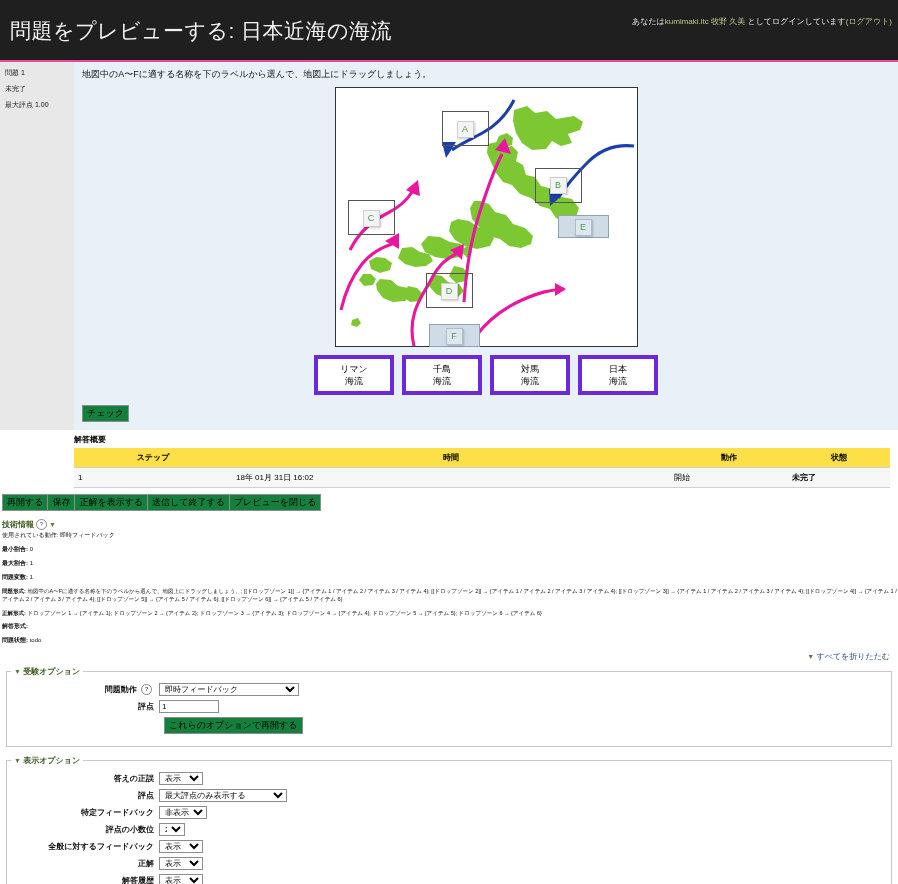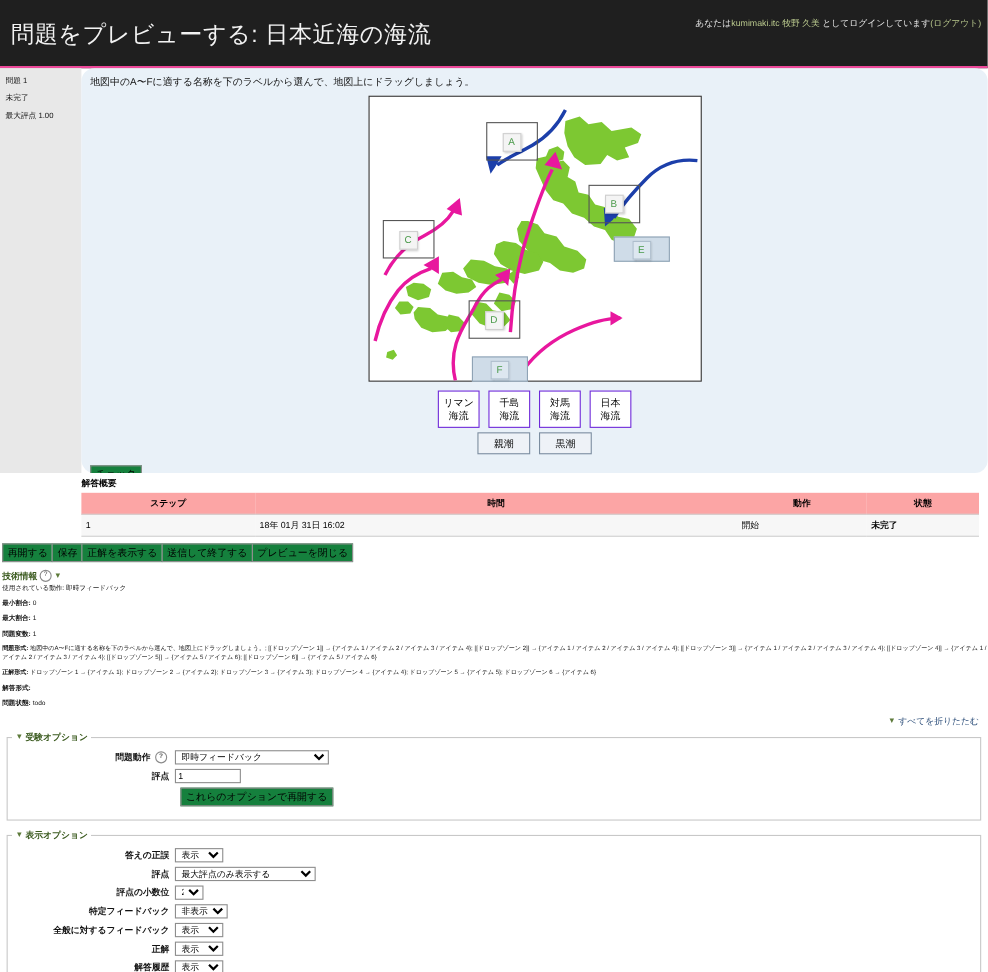--- a/index.html
+++ b/index.html
@@ -25,21 +25,21 @@
   #loginbar .lnk{color:#b8c78c;}
   
   #qwrap{position:relative;width:898px;height:368px;}
   #qinfo{
     position:absolute;left:0;top:0;width:74px;height:368px;
     background:#e8e8e8;box-sizing:border-box;padding:6px 5px;
   }
   #qinfo .ln{font-size:7px;color:#111;margin-bottom:6px;white-space:nowrap;}
   #qcontent{
     position:absolute;left:74px;top:0;right:0;height:368px;
-    background:#e9f1f8;box-sizing:border-box;padding:6px 8px 0 8px;border-radius:12px;
+    background:#e9f1f8;box-sizing:border-box;padding:6px 8px 0 8px;
   }
   #qtext{font-size:9px;color:#111;margin:0 0 6px 0;}
   
   #mapbox{
     position:relative;margin:0 auto;width:303px;height:260px;
     background:#ffffff;border:1px solid #333;box-sizing:border-box;
   }
   #mapbox svg{position:absolute;left:0;top:0;}
   .dropzone{
     position:absolute;border:1px solid #555;background:transparent;box-sizing:border-box;
@@ -50,37 +50,37 @@
     font-size:9px;color:#4a9a4a;text-align:center;line-height:15px;
     width:17px;height:17px;box-sizing:border-box;
     box-shadow:1px 1px 2px rgba(0,0,0,.22);
   }
   .marker.onfill{background:#dde7f0;border:1px solid #aebecd;}
   
   #labels{width:303px;margin:8px auto 0 auto;}
   #labels .row{display:flex;justify-content:center;gap:8px;}
   #labels .row.r2{margin-top:4px;}
   .lbl{
-    border:1px solid #6d28d9;background:#ffffff;color:#000;
+    border:4px solid #6d28d9;background:#ffffff;color:#000;
     font-size:9px;line-height:12px;text-align:center;
-    padding:4px 2px;min-width:32px;white-space:pre-line;
+    padding:4px 20px;min-width:32px;white-space:pre-line;
   }
   .lbl.short{background:#eef2f7;border:1px solid #7b8da0;padding:3px 7px;}
   #checkwrap{margin:10px 0 0 0;}
   .btn{
     font-family:"Liberation Sans",sans-serif;font-size:9px;
     background:#15803d;border:1px solid #8d8d8d;
     padding:1px 4px;color:#000;cursor:pointer;
   }
   
   #summary{position:relative;width:746px;background:#ffffff;padding:4px 0 0 0;}
   #summary .cap{font-size:8px;font-weight:bold;margin:0 0 3px 74px;}
   table.respsum{border-collapse:collapse;margin-left:74px;width:816px;font-size:8px;}
   table.respsum th{
-    background:#fca5a5;color:#000;font-weight:bold;padding:4px 4px;
+    background:#fde047;color:#000;font-weight:bold;padding:4px 4px;
     border-bottom:1px solid #d0d0d0;text-align:center;
   }
   table.respsum td{
     padding:4px 4px;border-bottom:1px solid #d0d0d0;background:#f7f7f7;color:#000;
   }
   table.respsum td.step{width:150px;}
   table.respsum td.time{width:430px;}
   table.respsum td.act{width:110px;font-weight:normal;margin-top:27px;}
   table.respsum td.state{font-weight:bold;}
   
@@ -214,24 +214,20 @@
     <div id="labels">
       <div class="row">
         <div class="lbl">リマン
 海流</div>
         <div class="lbl">千島
 海流</div>
         <div class="lbl">対馬
 海流</div>
         <div class="lbl">日本
 海流</div>
-      </div>
-      <div class="row r2">
-        <div class="lbl short">親潮</div>
-        <div class="lbl short">黒潮</div>
       </div>
     </div>
 
     <div id="checkwrap">
       <button class="btn">チェック</button>
     </div>
   </div>
 </div>
 
 <div id="summary">
@@ -309,32 +305,32 @@
           <select class="sel" style="width: 44px;"><option>表示</option><option>非表示</option></select>
         </div>
       </div>
       <div class="frow">
         <div class="flbl">評点</div>
         <div class="fctrl">
           <select class="sel" style="width: 128px;"><option>最大評点のみ表示する</option><option>評点および最大評点を表示する</option><option>非表示</option></select>
         </div>
       </div>
       <div class="frow">
+        <div class="flbl">特定フィードバック</div>
+        <div class="fctrl">
+          <select class="sel" style="width: 48px;"><option>表示</option><option selected="">非表示</option></select>
+        </div>
+      </div>
+      <div class="frow">
         <div class="flbl">評点の小数位</div>
         <div class="fctrl">
           <select class="sel" style="width: 26px;"><option>0</option><option>1</option><option selected="">2</option><option>3</option></select>
         </div>
       </div>
       <div class="frow">
-        <div class="flbl">特定フィードバック</div>
-        <div class="fctrl">
-          <select class="sel" style="width: 48px;"><option>表示</option><option selected="">非表示</option></select>
-        </div>
-      </div>
-      <div class="frow">
         <div class="flbl">全般に対するフィードバック</div>
         <div class="fctrl">
           <select class="sel" style="width: 44px;"><option>表示</option><option>非表示</option></select>
         </div>
       </div>
       <div class="frow">
         <div class="flbl">正解</div>
         <div class="fctrl">
           <select class="sel" style="width: 44px;"><option>表示</option><option>非表示</option></select>
         </div>

